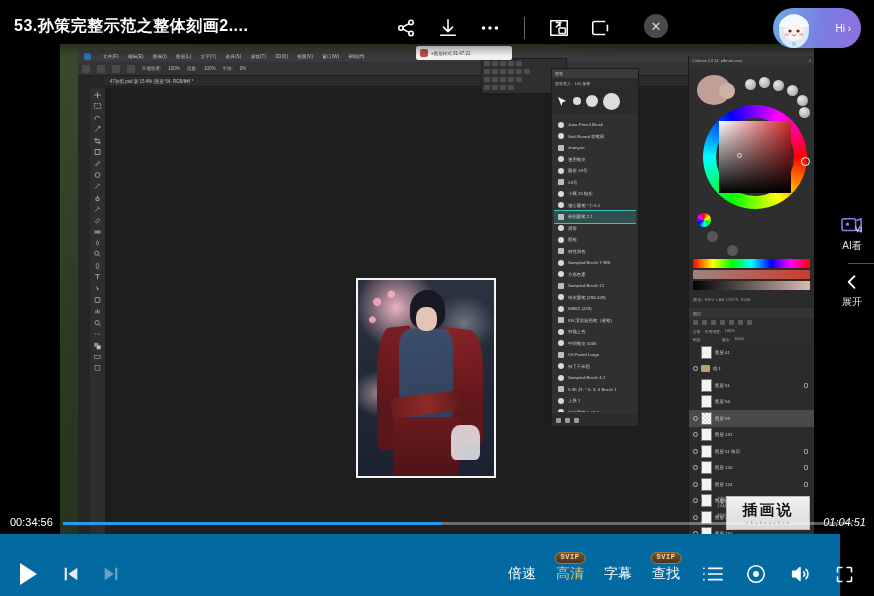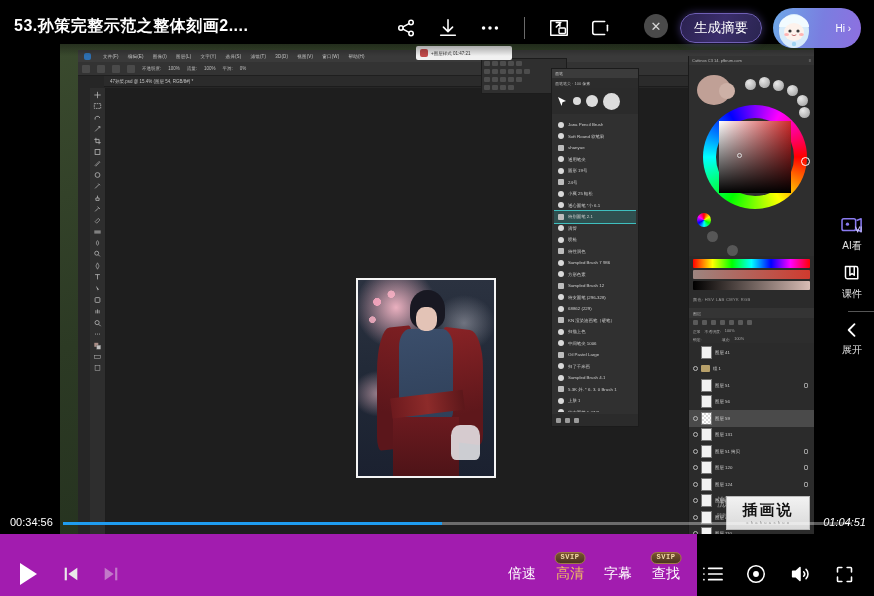--- a/index.html
+++ b/index.html
@@ -292,22 +292,22 @@
   }
   .rail-item {
     width:44px; padding:6px 0 4px; display:flex; flex-direction:column;
     align-items:center; gap:3px; cursor:pointer;
   }
   .rail-item .lbl { font-size:10px; color:#e2e2e2; }
   .rail-sep { width:26px; height:1px; background:#555; margin:6px 0 2px; }
 
   
   .bottom {
-    position:absolute; left:0; bottom:0; width:697px; height:62px;
-    background:#a21caf; z-index:50;
+    position:absolute; left:0; bottom:0; width:840px; height:62px;
+    background:#0369a1; z-index:50;
   }
   .progress-wrap {
     position:absolute; left:0; top:-20px; width:874px; height:20px;
     display:flex; align-items:center;
   }
   .time-cur {
     position:absolute; left:10px; top:2px; font-size:11px; color:#fff;
     text-shadow:0 1px 2px #000; z-index:3;
   }
   .time-tot {
@@ -826,21 +826,20 @@
       <div class="ticon">
         <svg width="22" height="22" viewBox="0 0 24 24" fill="none" stroke="#fff" stroke-width="1.7" stroke-linecap="round" stroke-linejoin="round">
           <path d="M16 5H5a2 2 0 00-2 2v10a2 2 0 002 2h11"></path>
             <path d="M19 9v6"></path>
         </svg>
       </div>
     </div>
 
     <div class="close-btn">✕</div>
 
-    <div class="summary-btn">生成摘要</div>
 
     <div class="hi-pill">
       <svg class="avatar" viewBox="0 0 46 46">
         <ellipse cx="23" cy="26" rx="15" ry="17" fill="#d8ecfa"></ellipse>
         <path d="M8 22a15 12 0 0130 0z" fill="#f2fbff"></path>
         <ellipse cx="23" cy="27" rx="10" ry="9" fill="#fdf2ec"></ellipse>
         <circle cx="19" cy="26" r="1.6" fill="#3a3a3a"></circle>
         <circle cx="27" cy="26" r="1.6" fill="#3a3a3a"></circle>
         <ellipse cx="15.6" cy="29.5" rx="2.4" ry="1.6" fill="#ffb4b4"></ellipse>
         <ellipse cx="30.4" cy="29.5" rx="2.4" ry="1.6" fill="#ffb4b4"></ellipse>
@@ -854,27 +853,20 @@
   <div class="rail">
     <div class="rail-item">
       <svg width="22" height="20" viewBox="0 0 24 22" fill="none">
         <path d="M3 3h11a2 2 0 012 2v9a2 2 0 01-2 2H3a2 2 0 01-2-2V5a2 2 0 012-2z" stroke="#8a7bf0" stroke-width="1.7"></path>
         <circle cx="7" cy="9" r="1.8" fill="#8a7bf0"></circle>
         <path d="M17 5l5-2v14l-5-2" stroke="#8a7bf0" stroke-width="1.7" stroke-linejoin="round"></path>
         <path d="M16 12l2.2 5.5M18.2 17.5l2.2-5.5M16.8 15.6h2.8M22 12v5.5" stroke="#c9c2ff" stroke-width="1.2" stroke-linecap="round"></path>
       </svg>
       <span class="lbl">AI看</span>
     </div>
-    <div class="rail-item">
-      <svg width="21" height="21" viewBox="0 0 24 24" fill="none" stroke="#fff" stroke-width="1.7" stroke-linejoin="round">
-        <path d="M4 4h12a2 2 0 012 2v12H6a2 2 0 01-2-2z"></path>
-        <path d="M9 4v10l2.5-2L14 14V4"></path>
-      </svg>
-      <span class="lbl">课件</span>
-    </div>
     <div class="rail-sep"></div>
     <div class="rail-item">
       <svg width="20" height="20" viewBox="0 0 24 24" fill="none" stroke="#fff" stroke-width="2.2" stroke-linecap="round" stroke-linejoin="round">
         <path d="M15 5l-7 7 7 7"></path>
       </svg>
       <span class="lbl">展开</span>
     </div>
   </div>
 
   <div class="bottom">

